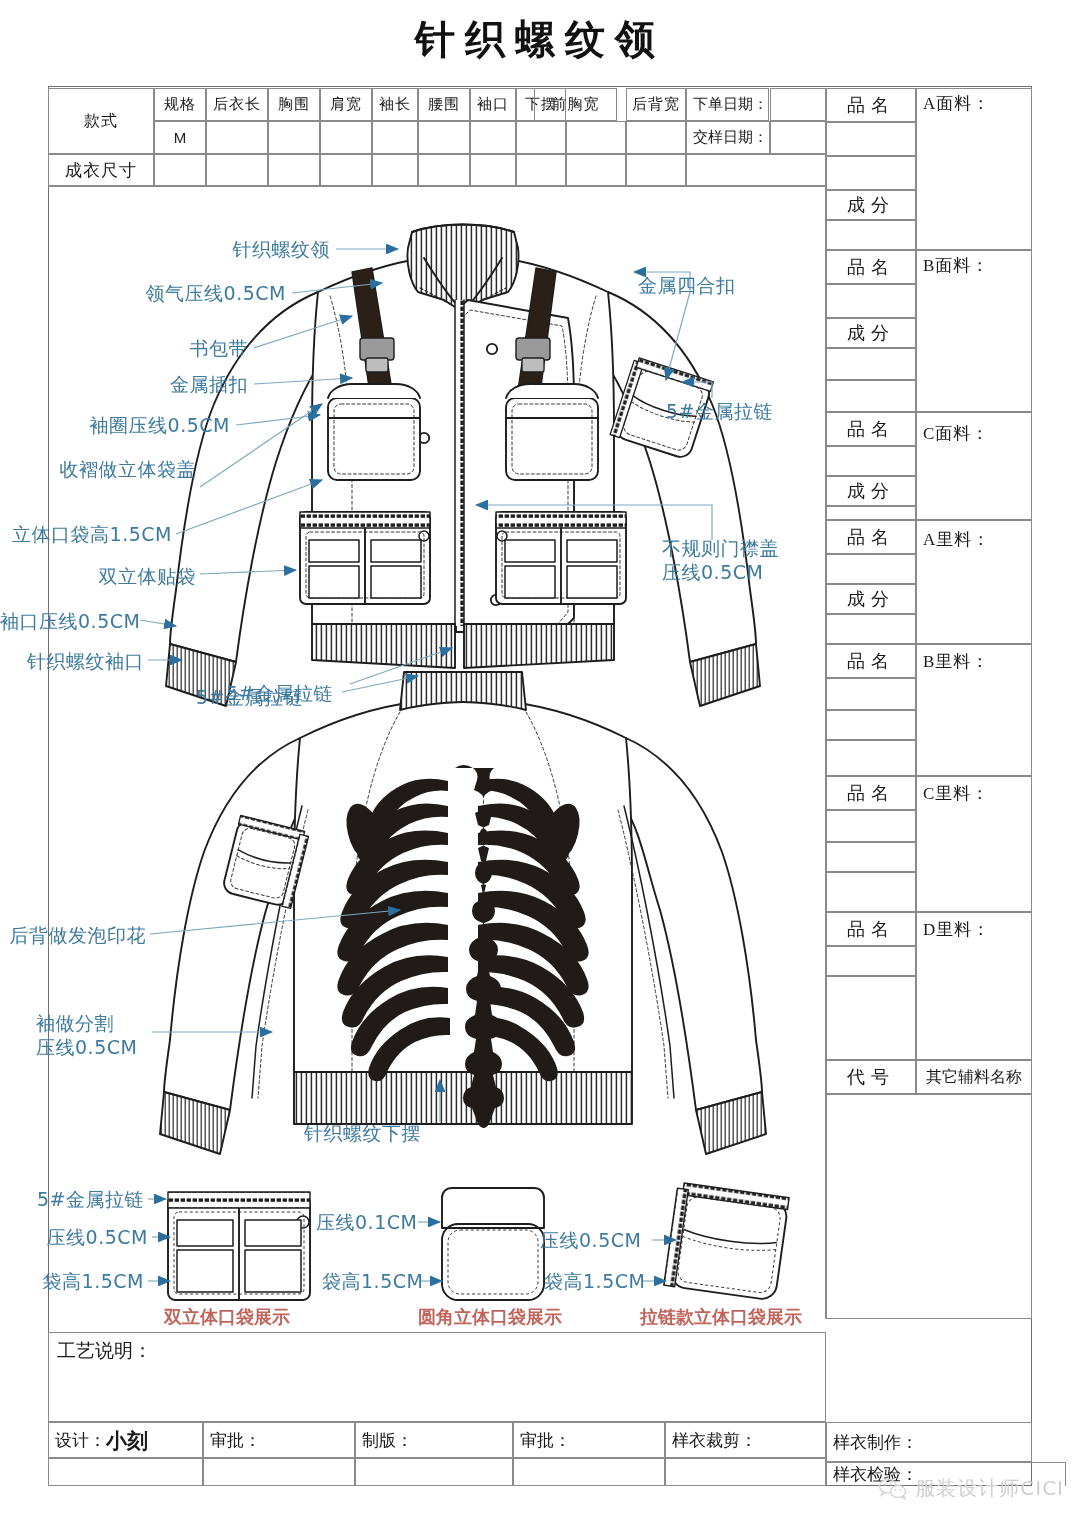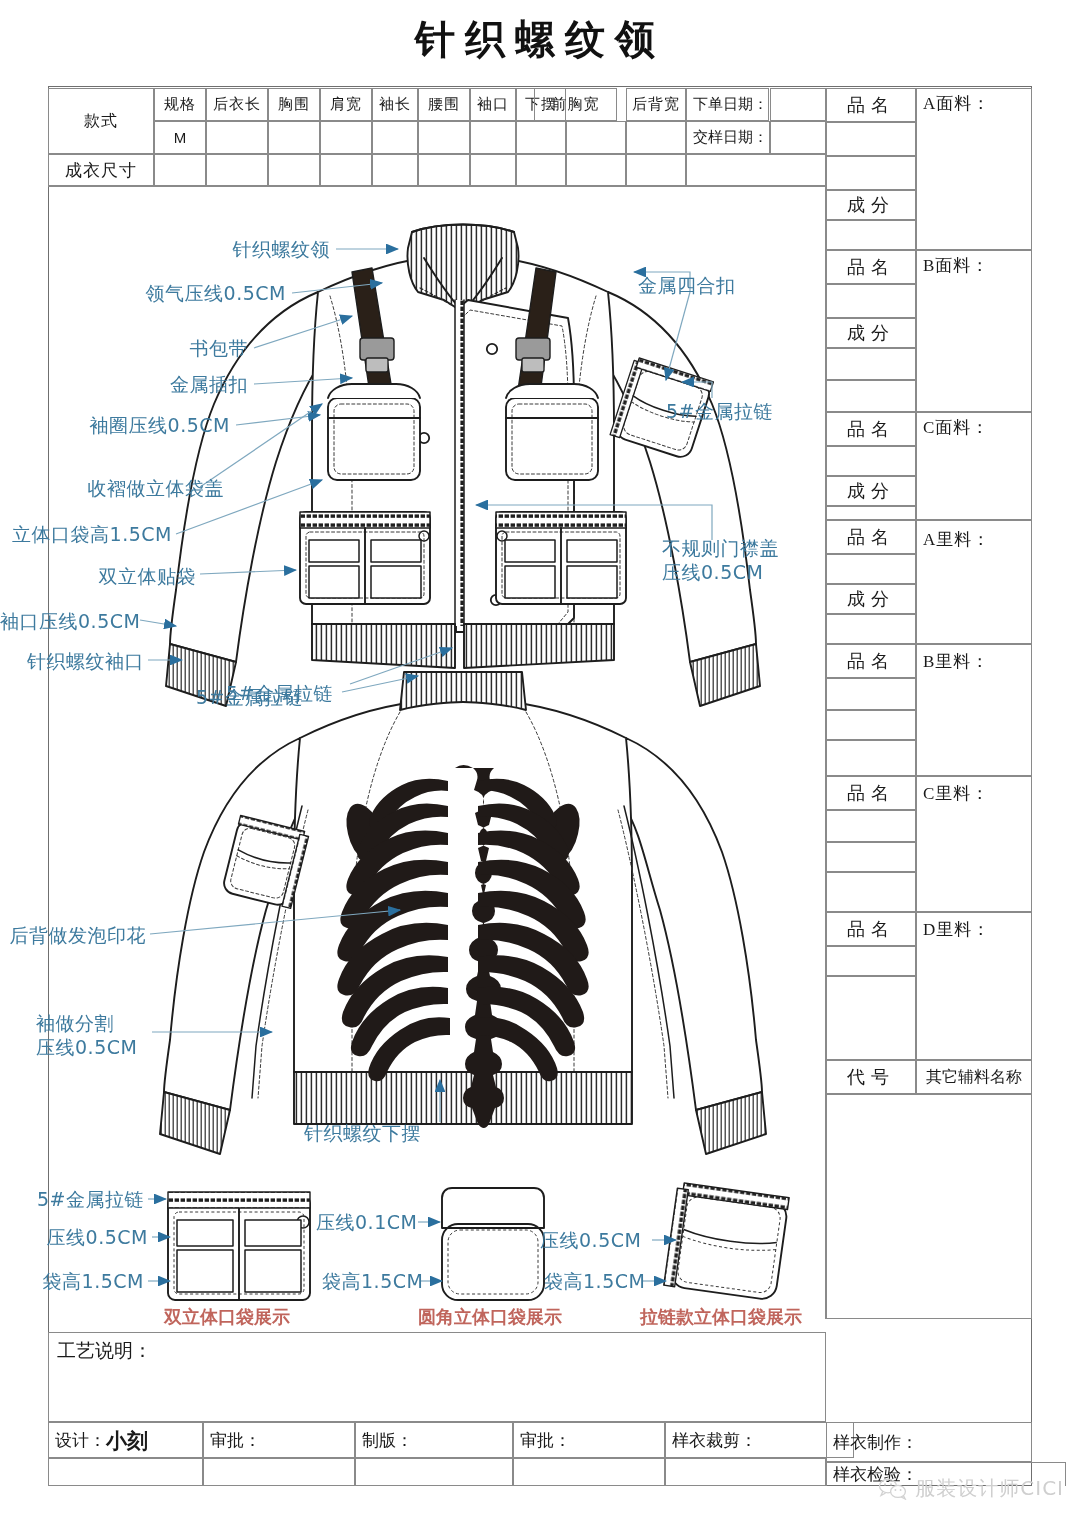--- a/index.html
+++ b/index.html
@@ -116,21 +116,21 @@
 <div class="cell" style="left:826px;top:284px;width:90px;height:34px;"></div>
 <div class="cell spec-name" style="left:826px;top:318px;width:90px;height:30px;">成分</div>
 <div class="cell" style="left:826px;top:348px;width:90px;height:32px;"></div>
 <div class="cell" style="left:826px;top:380px;width:90px;height:32px;"></div>
 <div class="cell l spec-mat" style="left:916px;top:250px;width:116px;height:162px;align-items:flex-start;padding-top:6px;">B面料：</div>
 
 <div class="cell spec-name" style="left:826px;top:412px;width:90px;height:34px;">品名</div>
 <div class="cell" style="left:826px;top:446px;width:90px;height:30px;"></div>
 <div class="cell spec-name" style="left:826px;top:476px;width:90px;height:30px;">成分</div>
 <div class="cell" style="left:826px;top:506px;width:90px;height:14px;"></div>
-<div class="cell l spec-mat" style="left:916px;top:412px;width:116px;height:108px;align-items:flex-start;padding-top:6px;">C面料：</div>
+<div class="cell l spec-mat" style="left:916px;top:412px;width:116px;height:108px;align-items:flex-start;padding-top:12px;">C面料：</div>
 
 <div class="cell spec-name" style="left:826px;top:520px;width:90px;height:34px;">品名</div>
 <div class="cell" style="left:826px;top:554px;width:90px;height:30px;"></div>
 <div class="cell spec-name" style="left:826px;top:584px;width:90px;height:30px;">成分</div>
 <div class="cell" style="left:826px;top:614px;width:90px;height:30px;"></div>
 <div class="cell l spec-mat" style="left:916px;top:520px;width:116px;height:124px;align-items:flex-start;padding-top:10px;">A里料：</div>
 
 <div class="cell spec-name" style="left:826px;top:644px;width:90px;height:34px;">品名</div>
 <div class="cell" style="left:826px;top:678px;width:90px;height:32px;"></div>
 <div class="cell" style="left:826px;top:710px;width:90px;height:30px;"></div>
@@ -374,21 +374,21 @@
     <line x1="152" y1="1032" x2="272" y2="1032" marker-end="url(#arw)"></line>
     <path d="M440,1122 L440,1080" marker-end="url(#arw)"></path>
   </g>
 </svg>
 
 <div class="ann r" style="left:0;top:238px;width:330px;">针织螺纹领</div>
 <div class="ann r" style="left:0;top:282px;width:286px;">领气压线0.5CM</div>
 <div class="ann r" style="left:0;top:337px;width:248px;">书包带</div>
 <div class="ann r" style="left:0;top:373px;width:248px;">金属插扣</div>
 <div class="ann r" style="left:0;top:414px;width:230px;">袖圈压线0.5CM</div>
-<div class="ann r" style="left:0;top:477px;width:196px;padding-left:28px;">收褶做立体袋盖</div>
+<div class="ann r" style="left:0;top:458px;width:196px;">收褶做立体袋盖</div>
 <div class="ann r" style="left:0;top:523px;width:172px;">立体口袋高1.5CM</div>
 <div class="ann r" style="left:0;top:565px;width:196px;">双立体贴袋</div>
 <div class="ann r" style="left:0;top:610px;width:136px;">袖口压线0.5CM</div>
 <div class="ann r" style="left:0;top:650px;width:144px;">针织螺纹袖口</div>
 <div class="ann" style="left:196px;top:686px;">5#金属拉链</div>
 
 <div class="ann" style="left:638px;top:274px;">金属四合扣</div>
 <div class="ann" style="left:666px;top:400px;">5#金属拉链</div>
 <div class="ann" style="left:662px;top:537px;">不规则门襟盖</div>
 <div class="ann" style="left:662px;top:561px;">压线0.5CM</div>
@@ -452,21 +452,21 @@
 
 <div class="cell l proc" style="left:48px;top:1332px;width:778px;height:90px;align-items:flex-start;padding-top:8px;padding-left:8px;">工艺说明：</div>
 
 <div class="cell l sign" style="left:48px;top:1422px;width:155px;height:36px;padding-left:6px;">
   <span>设计：</span>
   <span class="signature">小刻</span>
 </div>
 <div class="cell l sign" style="left:203px;top:1422px;width:152px;height:36px;">审批：</div>
 <div class="cell l sign" style="left:355px;top:1422px;width:158px;height:36px;">制版：</div>
 <div class="cell l sign" style="left:513px;top:1422px;width:152px;height:36px;">审批：</div>
-<div class="cell l sign" style="left:665px;top:1422px;width:189px;height:36px;">样衣裁剪：</div>
+<div class="cell l sign" style="left:665px;top:1422px;width:161px;height:36px;">样衣裁剪：</div>
 
 <div class="cell" style="left:48px;top:1458px;width:155px;height:28px;"></div>
 <div class="cell" style="left:203px;top:1458px;width:152px;height:28px;"></div>
 <div class="cell" style="left:355px;top:1458px;width:158px;height:28px;"></div>
 <div class="cell" style="left:513px;top:1458px;width:152px;height:28px;"></div>
 <div class="cell" style="left:665px;top:1458px;width:161px;height:28px;"></div>
 
 <div class="cell l sign" style="left:826px;top:1422px;width:206px;height:40px;">样衣制作：</div>
 <div class="cell l sign" style="left:826px;top:1462px;width:240px;height:24px;border-bottom:none;">样衣检验：</div>
 

